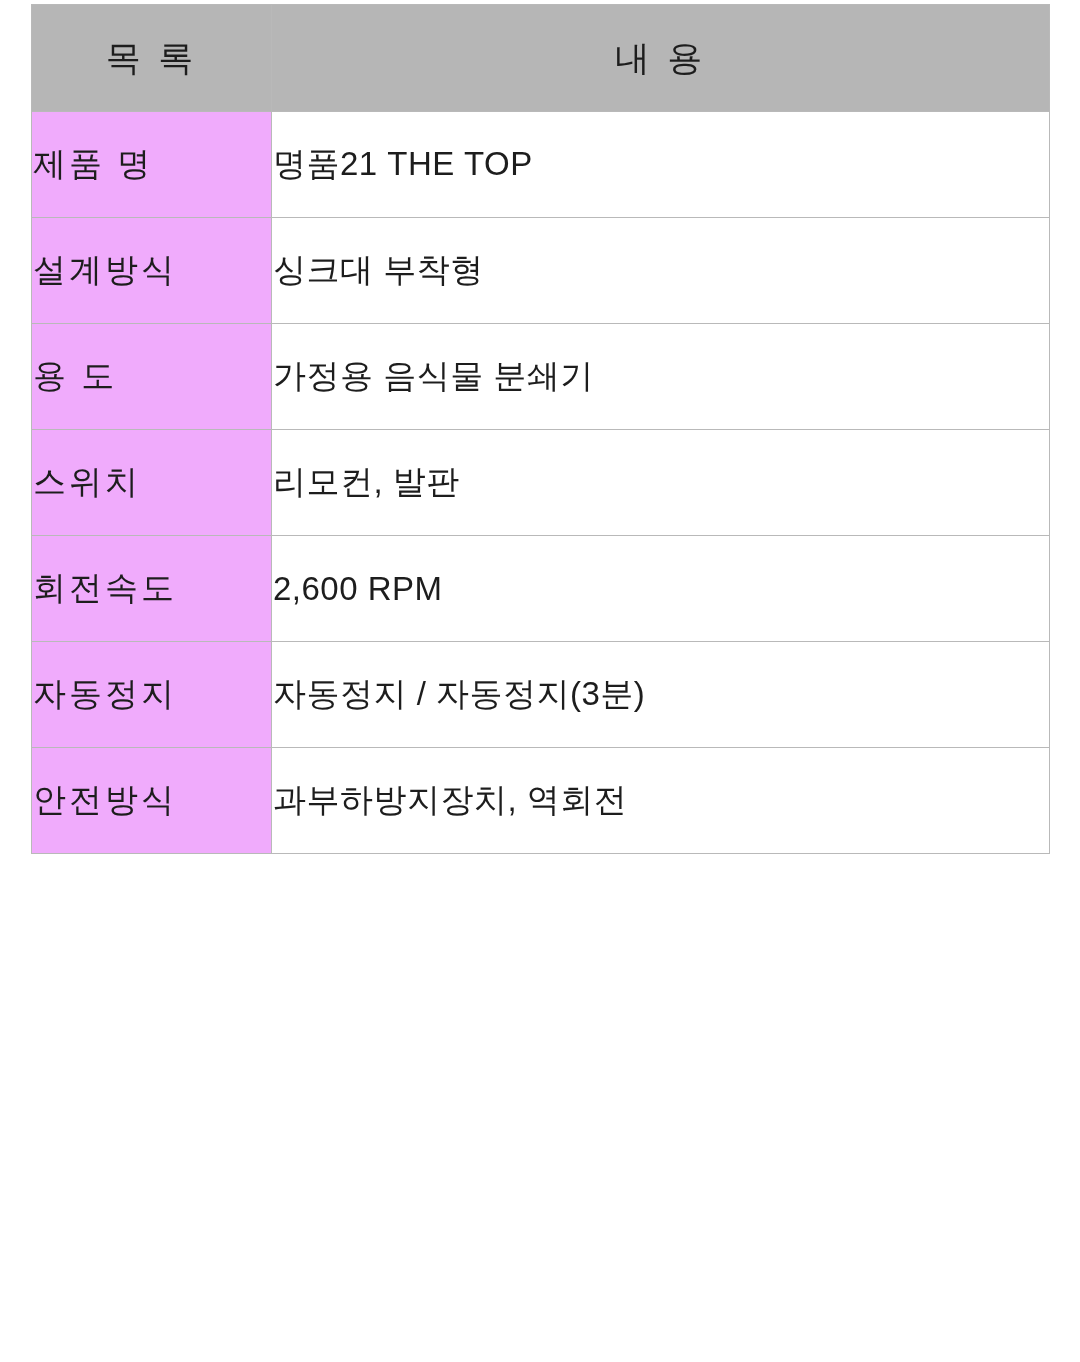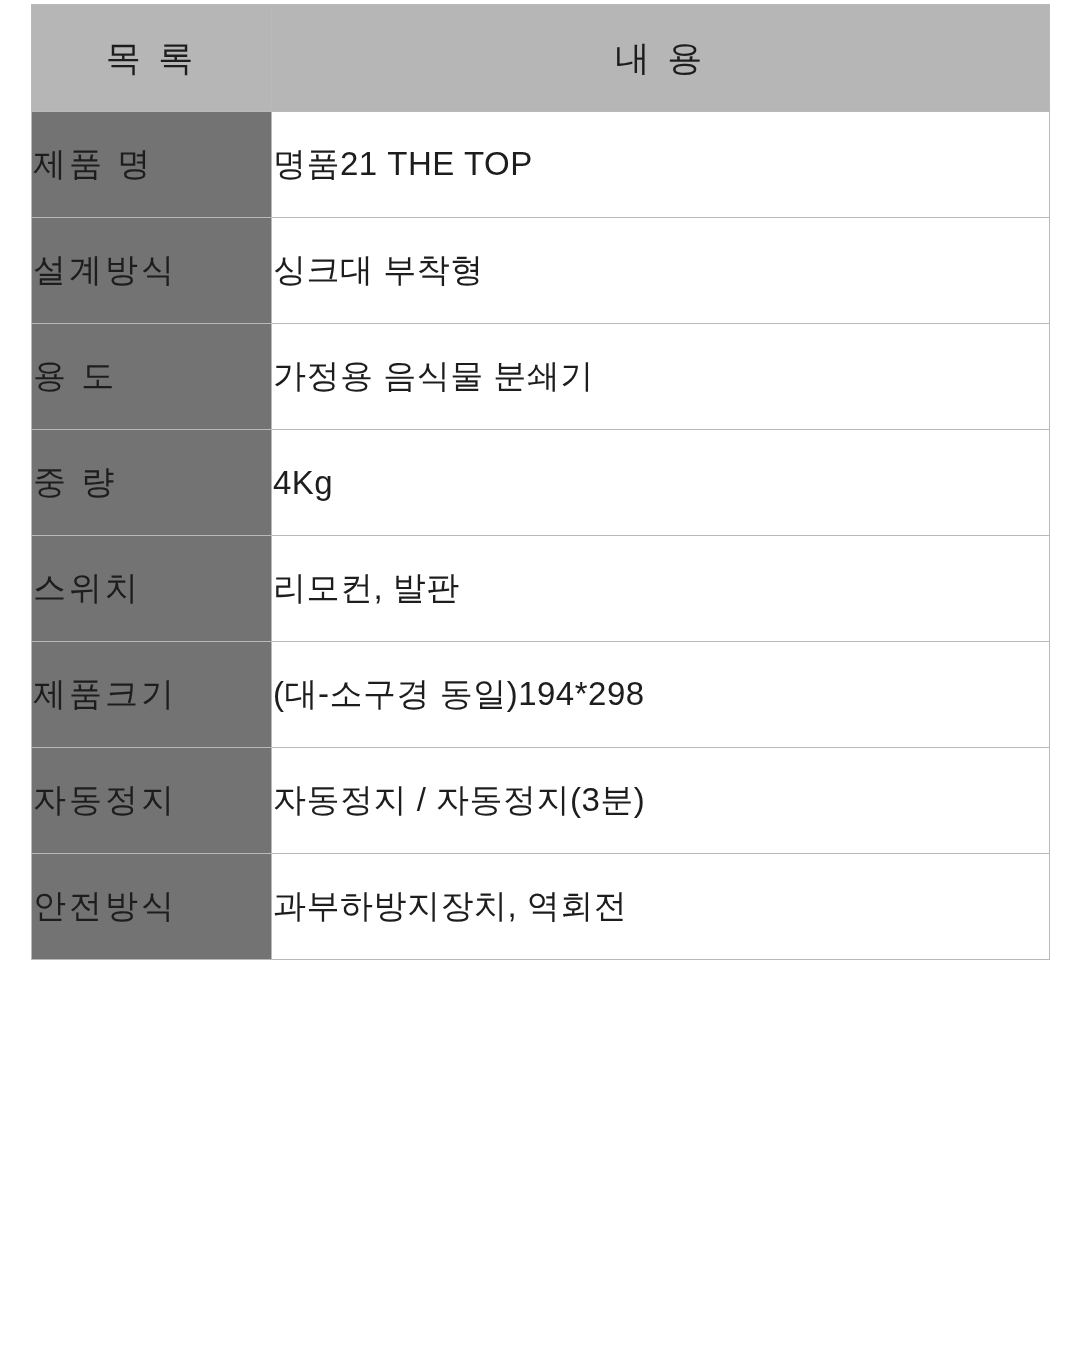--- a/index.html
+++ b/index.html
@@ -42,21 +42,21 @@
     font-size: 35px;
     letter-spacing: 4px;
     color: #1b1b1b;
     font-weight: 400;
   }
   tbody td {
     height: 103px;
     font-size: 33px;
   }
   tbody td.label {
-    background: #737373;
+    background: #f0abfc;
     letter-spacing: 3px;
   }
   tbody td.value {
     background: #ffffff;
     letter-spacing: 0.5px;
   }
   tbody tr:last-child td {
     border-bottom: 1px solid #b9b9b9;
   }
   
@@ -83,30 +83,26 @@
       </tr>
       <tr>
         <td class="label">설계방식</td>
         <td class="value">싱크대 부착형</td>
       </tr>
       <tr>
         <td class="label">용 도</td>
         <td class="value">가정용 음식물 분쇄기</td>
       </tr>
       <tr>
-        <td class="label">중 량</td>
-        <td class="value">4Kg</td>
-      </tr>
-      <tr>
         <td class="label">스위치</td>
         <td class="value">리모컨, 발판</td>
       </tr>
       <tr>
-        <td class="label">제품크기</td>
-        <td class="value">(대-소구경 동일)194*298</td>
+        <td class="label">회전속도</td>
+        <td class="value">2,600 RPM</td>
       </tr>
       <tr>
         <td class="label">자동정지</td>
         <td class="value">자동정지 / 자동정지(3분)</td>
       </tr>
       <tr>
         <td class="label">안전방식</td>
         <td class="value">과부하방지장치, 역회전</td>
       </tr>
     </tbody>

